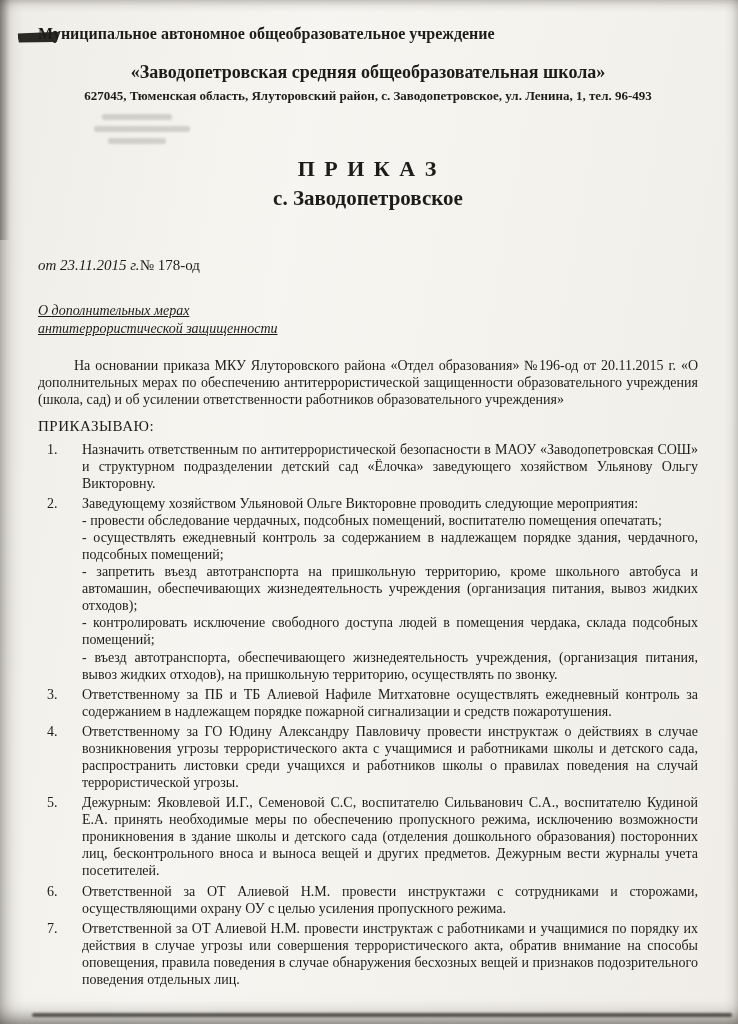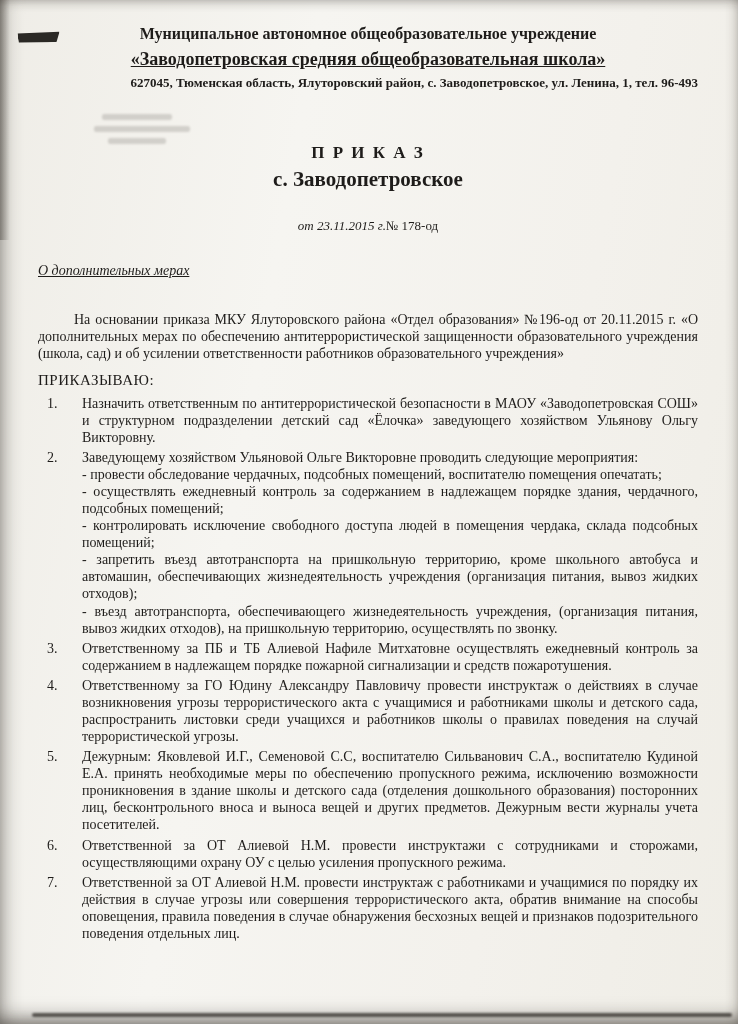--- a/index.html
+++ b/index.html
@@ -19,30 +19,30 @@
       inset 0 9px 12px -9px rgba(45,40,33,.30),
       inset 0 -16px 18px -10px rgba(35,30,24,.50);
     overflow: hidden;
   }
   .content {
     position: absolute;
     left: 38px; right: 40px; top: 24px;
     font-size: 14px;
     line-height: 1.22;
   }
-  .hdr1 { text-align: center; font-weight: bold; font-size: 16px; }
-  .hdr2 { text-align: center; font-weight: bold; font-size: 18px; text-decoration: underline; margin-top: 5px; }
-  .hdr3 { text-align: right; font-weight: bold; font-size: 13px; margin-top: 5px; }
+  .hdr1 { text-align: left; font-weight: bold; font-size: 16px; }
+  .hdr2 { text-align: center; font-weight: bold; font-size: 18px; margin-top: 18px; }
+  .hdr3 { text-align: center; font-weight: bold; font-size: 13px; margin-top: 5px; }
   .title-block { margin-top: 52px; }
-  .doc-title { text-align: center; font-weight: bold; font-size: 17px; letter-spacing: 2px; }
+  .doc-title { text-align: center; font-weight: bold; font-size: 22px; letter-spacing: 2px; }
   .doc-place { text-align: center; font-weight: bold; font-size: 21px; margin-top: 3px; }
-  .date-row { display: flex; justify-content: center; margin-top: 25px; font-size: 13px; }
+  .date-row { display: flex; justify-content: flex-start; margin-top: 44px; font-size: 15px; }
   .date-left { font-style: italic; }
   .subject { margin-top: 28px; font-style: italic; font-size: 14px; line-height: 1.25; text-decoration: underline; }
-  .preamble { margin-top: 32px; text-align: justify; text-indent: 36px; }
+  .preamble { margin-top: 20px; text-align: justify; text-indent: 36px; }
   .resolution { text-align: left; margin-top: 9px; font-size: 15px; letter-spacing: .5px; }
   .items { margin-top: 5px; }
   .item { display: flex; margin-top: 3px; }
   .item-num { flex: none; width: 44px; box-sizing: border-box; padding-left: 9px; }
   .item-body { flex: 1; text-align: justify; }
   .subline { text-align: justify; }
 
   
   .corner-mark {
     position: absolute; left: 18px; top: 30px;
@@ -93,41 +93,42 @@
       <div class="doc-place">с. Заводопетровское</div>
     </div>
 
     <div class="date-row">
       <span class="date-left">от 23.11.2015 г.</span>
       <span class="date-right">№ 178-од</span>
     </div>
 
     <div class="subject">
       <div>О дополнительных мерах</div>
+      <div>антитеррористической защищенности</div>
     </div>
 
     <div class="preamble">На основании приказа МКУ Ялуторовского района «Отдел образования» №196-од от 20.11.2015 г. «О дополнительных мерах по обеспечению антитеррористической защищенности образовательного учреждения (школа, сад) и об усилении ответственности работников образовательного учреждения»</div>
 
     <div class="resolution">ПРИКАЗЫВАЮ:</div>
 
     <div class="items">
 
       <div class="item">
         <div class="item-num">1.</div>
         <div class="item-body">Назначить ответственным по антитеррористической безопасности в МАОУ «Заводопетровская СОШ» и структурном подразделении детский сад «Ёлочка» заведующего хозяйством Ульянову Ольгу Викторовну.</div>
       </div>
 
       <div class="item">
         <div class="item-num">2.</div>
         <div class="item-body">
           <div class="subline">Заведующему хозяйством Ульяновой Ольге Викторовне проводить следующие мероприятия:</div>
           <div class="subline">- провести обследование чердачных, подсобных помещений, воспитателю помещения опечатать;</div>
           <div class="subline">- осуществлять ежедневный контроль за содержанием в надлежащем порядке здания, чердачного, подсобных помещений;</div>
+          <div class="subline">- запретить въезд автотранспорта на пришкольную территорию, кроме школьного автобуса и автомашин, обеспечивающих жизнедеятельность учреждения (организация питания, вывоз жидких отходов);</div>
           <div class="subline">- контролировать исключение свободного доступа людей в помещения чердака, склада подсобных помещений;</div>
-          <div class="subline">- запретить въезд автотранспорта на пришкольную территорию, кроме школьного автобуса и автомашин, обеспечивающих жизнедеятельность учреждения (организация питания, вывоз жидких отходов);</div>
           <div class="subline">- въезд автотранспорта, обеспечивающего жизнедеятельность учреждения, (организация питания, вывоз жидких отходов), на пришкольную территорию, осуществлять по звонку.</div>
         </div>
       </div>
 
       <div class="item">
         <div class="item-num">3.</div>
         <div class="item-body">Ответственному за ПБ и ТБ Алиевой Нафиле Митхатовне осуществлять ежедневный контроль за содержанием в надлежащем порядке пожарной сигнализации и средств пожаротушения.</div>
       </div>
 
       <div class="item">

